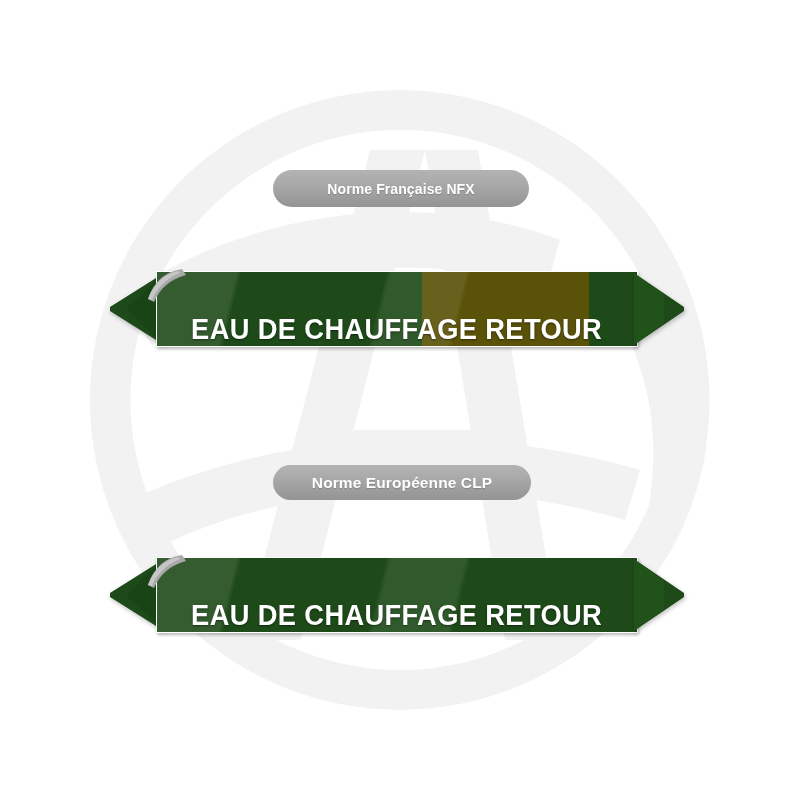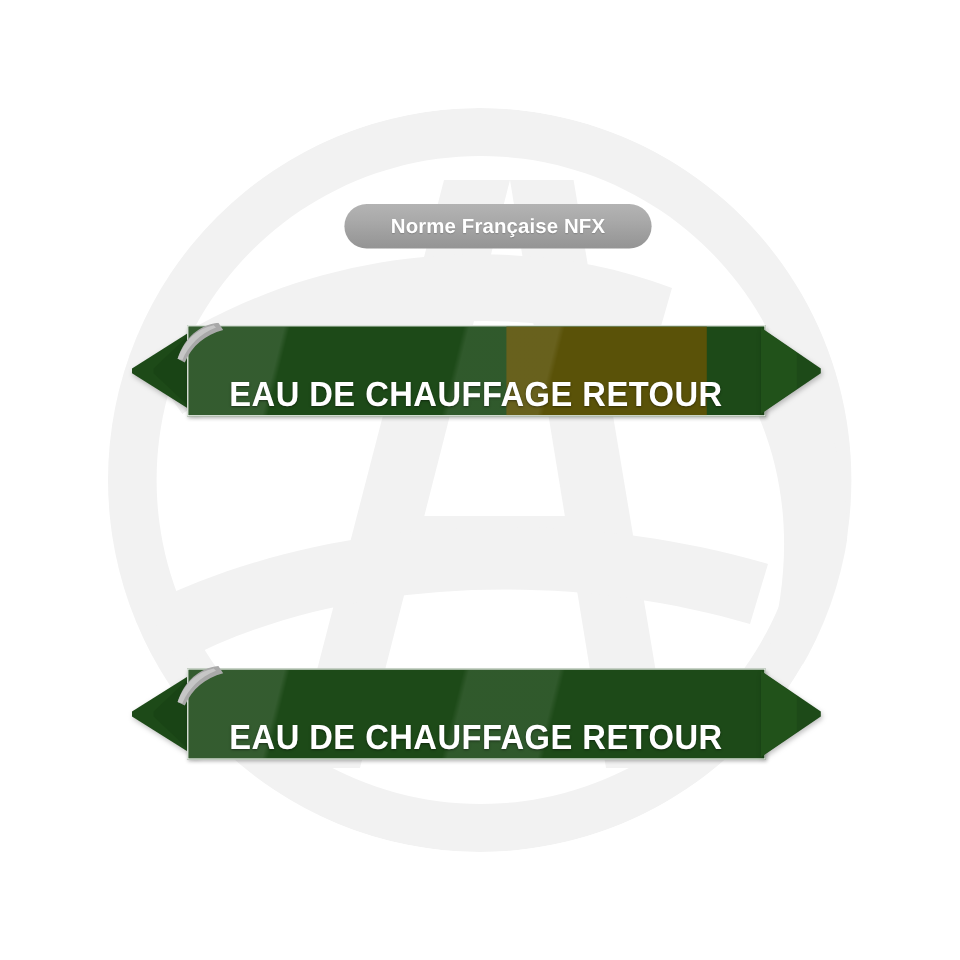--- a/index.html
+++ b/index.html
@@ -46,25 +46,25 @@
     border-radius: 999px;
     background: linear-gradient(to bottom, #b3b3b3 0%, #aaaaaa 35%, #9d9d9d 72%, #949494 100%);
     color: #ffffff;
     font-weight: bold;
     letter-spacing: .1px;
     text-shadow: 0 1px 1px rgba(0,0,0,.18);
     white-space: nowrap;
     box-sizing: border-box;
   }
   #badge-nfx {
-    left: 287px;
+    left: 273px;
     top: 170px;
     width: 256px;
     height: 37px;
-    font-size: 17px;
+    font-size: 14px;
   }
   #badge-clp {
     left: 273px;
     top: 465px;
     width: 258px;
     height: 35px;
     font-size: 15.5px;
   }
 
   
@@ -211,20 +211,23 @@
       <span class="caption">EAU DE CHAUFFAGE RETOUR</span>
     </div>
 
     <svg class="arrow-right" width="52" height="76" viewBox="0 0 52 76" xmlns="http://www.w3.org/2000/svg">
       <polygon points="0,2 0,74 50,40 50,36" fill="#1d4a18"></polygon>
       <polygon points="0,2 34,36 34,40 0,74" fill="#1a441519" opacity=".0"></polygon>
       <polygon points="0,2 0,74 30,53 30,23" fill="#2a6020" opacity=".35"></polygon>
     </svg>
   </div>
 
+  <div class="badge" id="badge-clp">
+    <span>Norme Européenne CLP</span>
+  </div>
 
   <div class="marker" id="marker-clp">
 
     <svg class="arrow-left" width="56" height="76" viewBox="0 0 56 76" xmlns="http://www.w3.org/2000/svg">
       <polygon points="56,2 56,74 2,40 2,36" fill="#1d4a18"></polygon>
       <polygon points="56,2 20,36 20,40 56,74" fill="#173d12" opacity=".45"></polygon>
     </svg>
 
     <svg class="peel" width="44" height="34" viewBox="0 0 44 34" xmlns="http://www.w3.org/2000/svg">
       <path d="M4 30 C10 12 22 2 38 0 L42 6 C27 10 16 19 10 33 Z" fill="#a9a9a9"></path>

